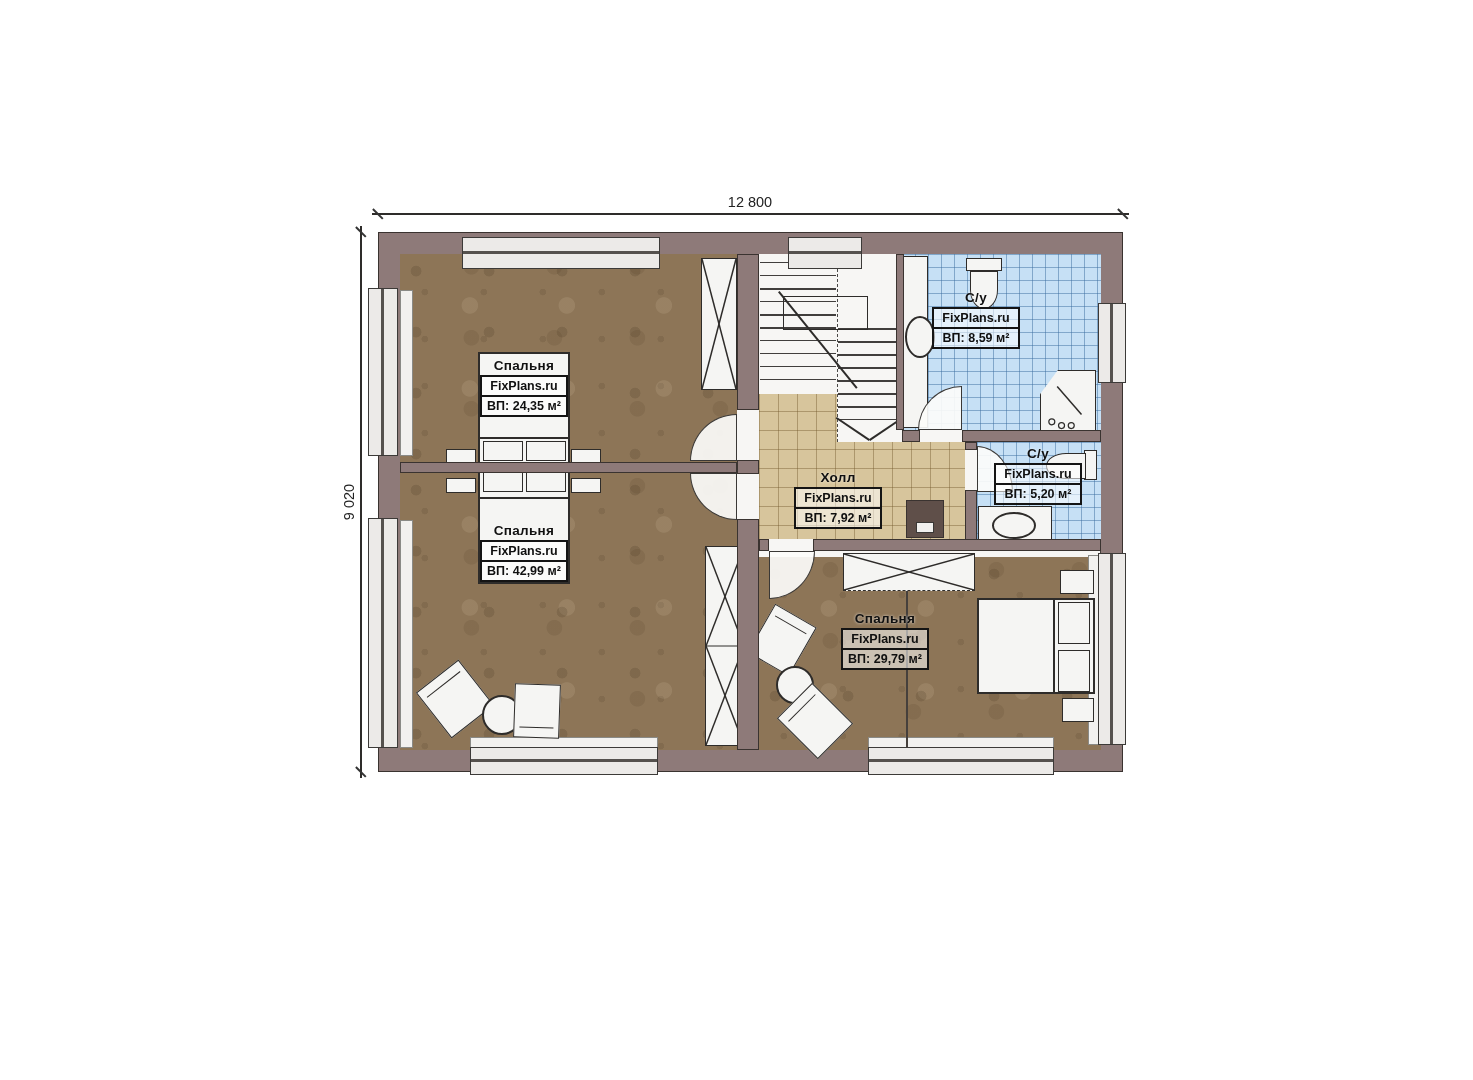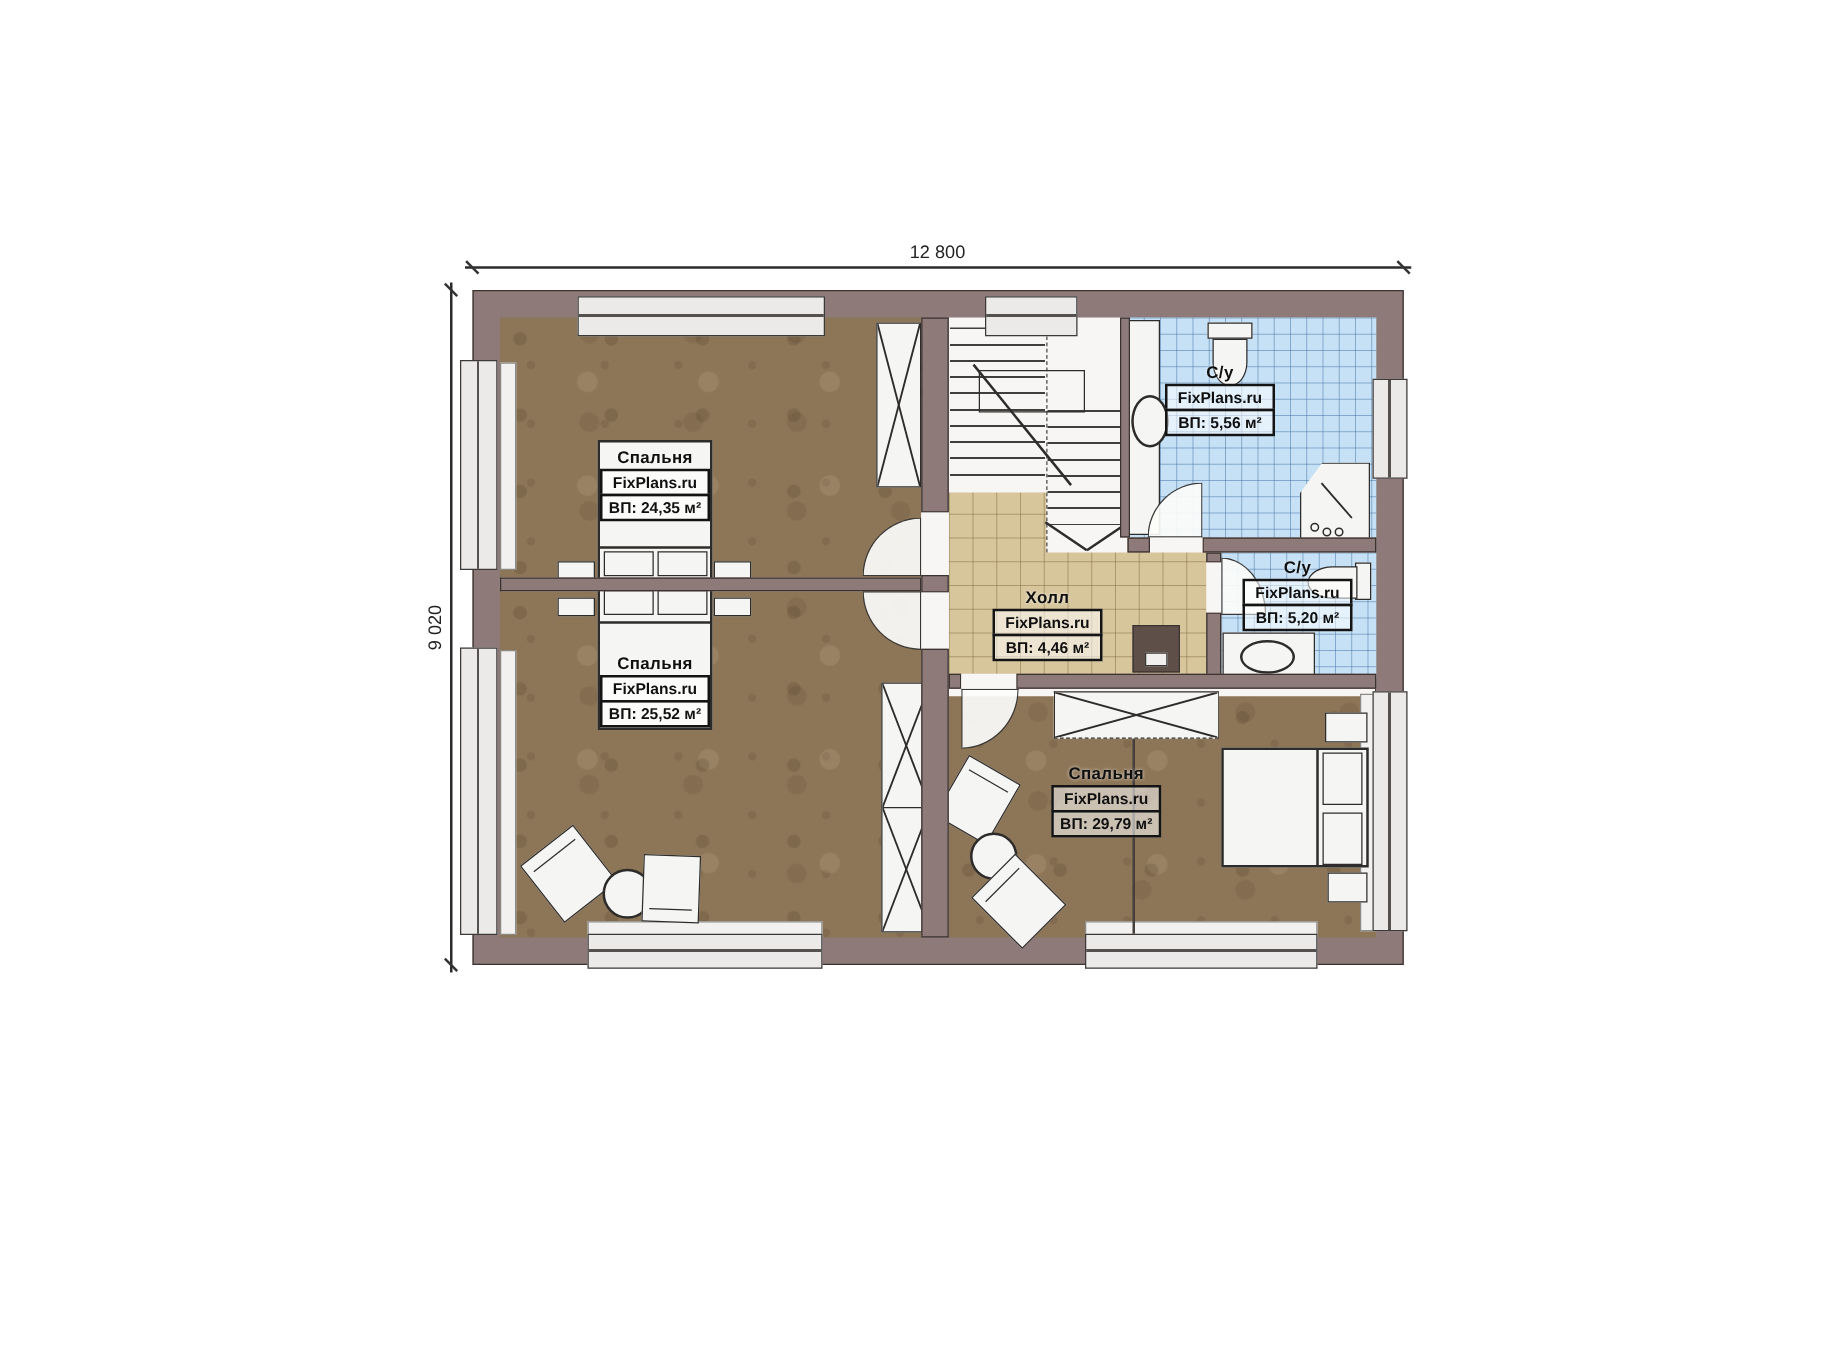--- a/index.html
+++ b/index.html
@@ -212,31 +212,31 @@
   <div class="win-v" style="left:1098px;top:553px;width:28px;height:192px;"></div>
 
   <div class="room-label" style="left:524px;top:358px;">
     <div class="title">Спальня</div>
     <div class="box">FixPlans.ru</div>
     <div class="box">ВП: 24,35 м²</div>
   </div>
   <div class="room-label" style="left:524px;top:523px;">
     <div class="title">Спальня</div>
     <div class="box">FixPlans.ru</div>
-    <div class="box">ВП: 25,52 м²</div>
+    <div class="box">ВП: 42,99 м²</div>
   </div>
   <div class="room-label" style="left:838px;top:470px;">
     <div class="title">Холл</div>
     <div class="box">FixPlans.ru</div>
-    <div class="box">ВП: 4,46 м²</div>
+    <div class="box">ВП: 7,92 м²</div>
   </div>
   <div class="room-label" style="left:976px;top:290px;">
     <div class="title">С/у</div>
     <div class="box">FixPlans.ru</div>
-    <div class="box">ВП: 5,56 м²</div>
+    <div class="box">ВП: 8,59 м²</div>
   </div>
   <div class="room-label" style="left:1038px;top:446px;">
     <div class="title">С/у</div>
     <div class="box">FixPlans.ru</div>
     <div class="box">ВП: 5,20 м²</div>
   </div>
   <div class="room-label" style="left:885px;top:611px;">
     <div class="title">Спальня</div>
     <div class="box">FixPlans.ru</div>
     <div class="box">ВП: 29,79 м²</div>

